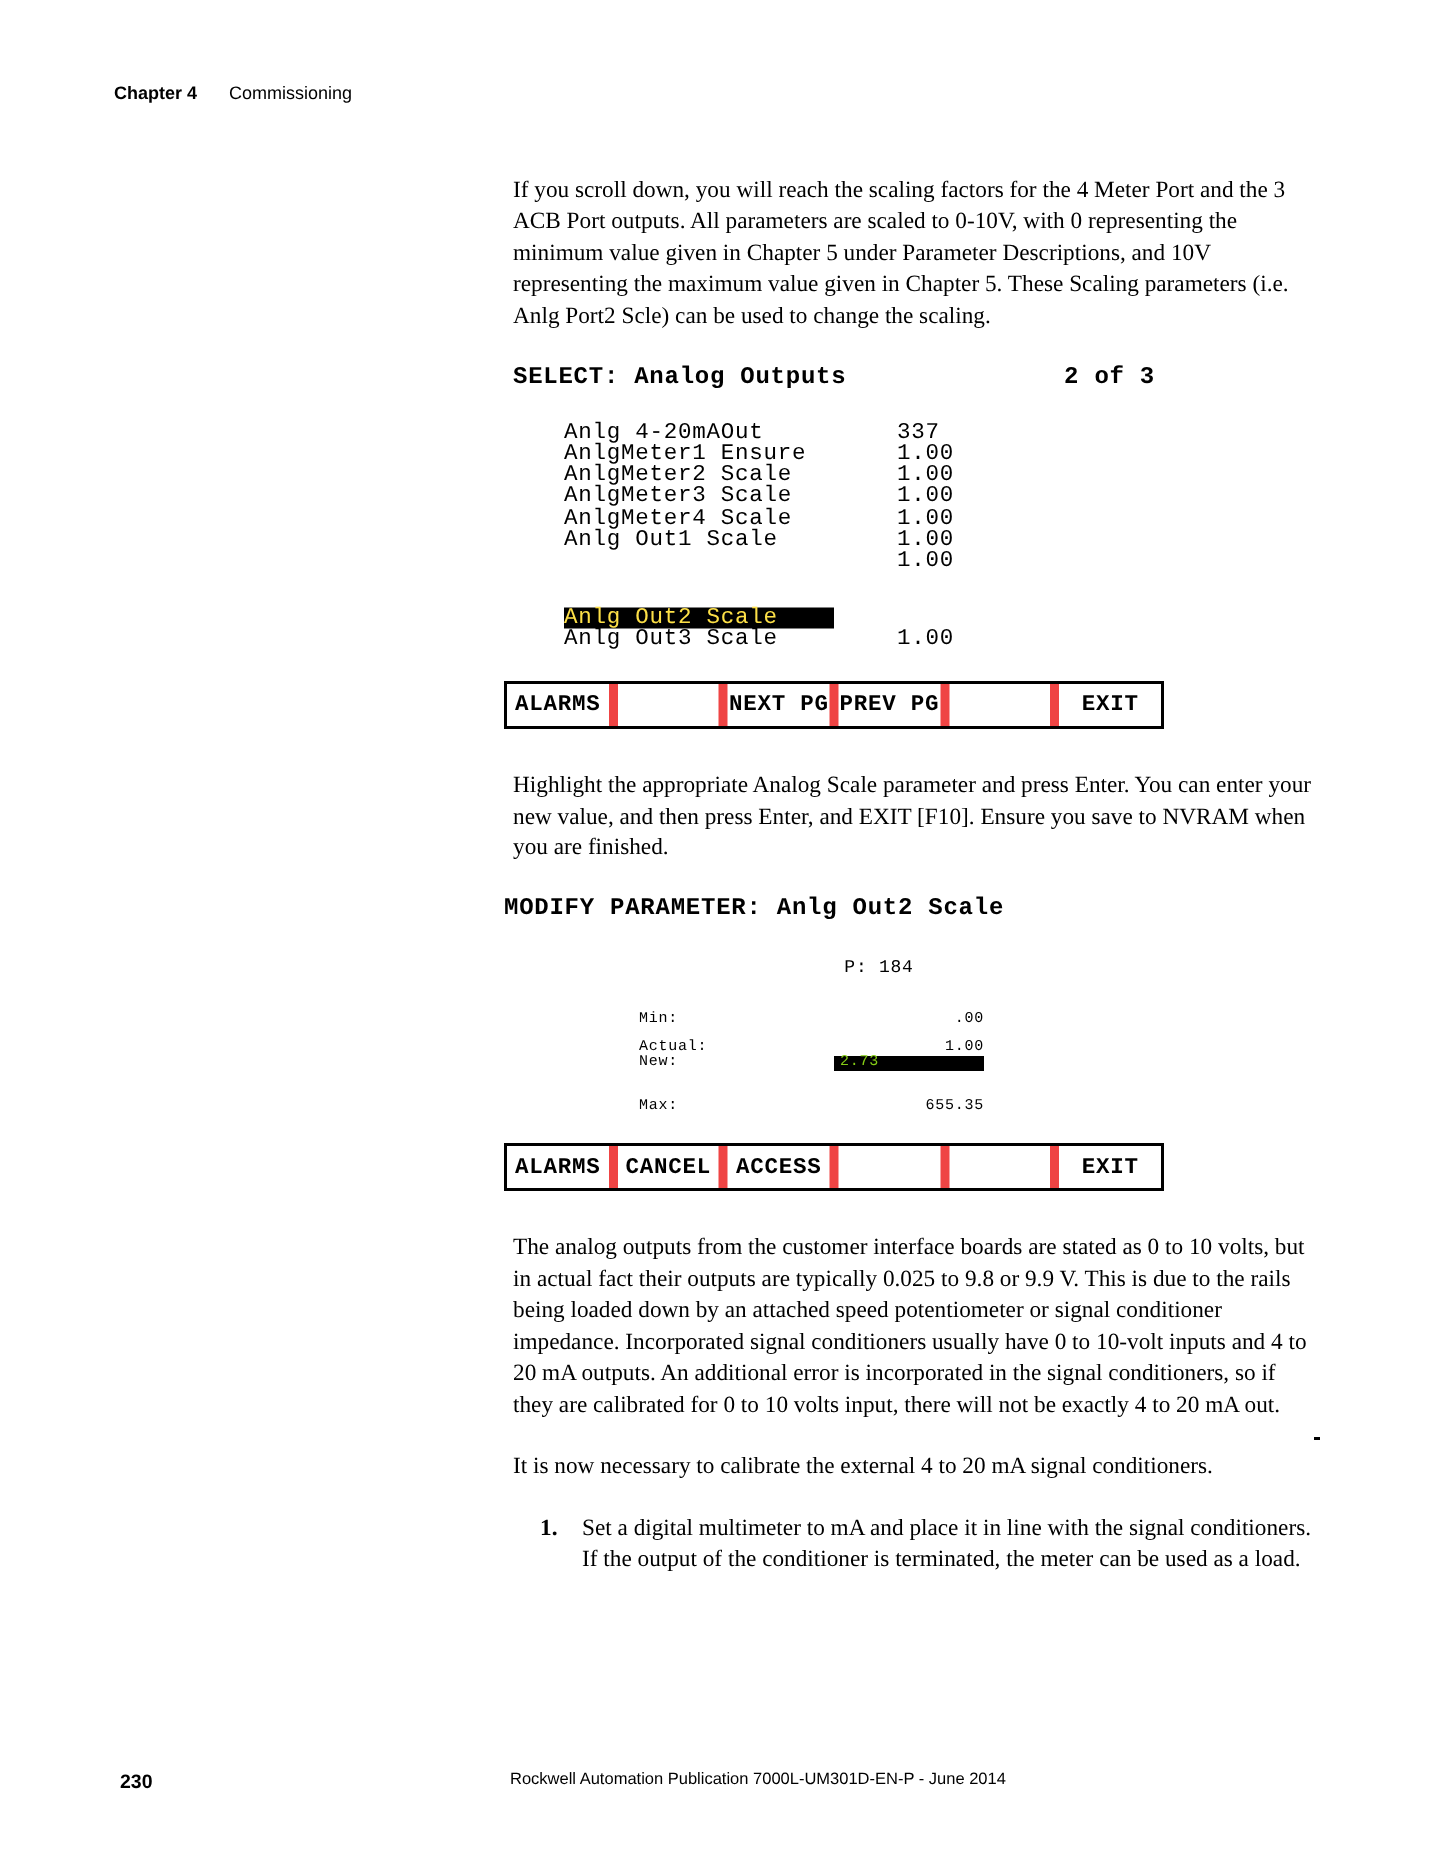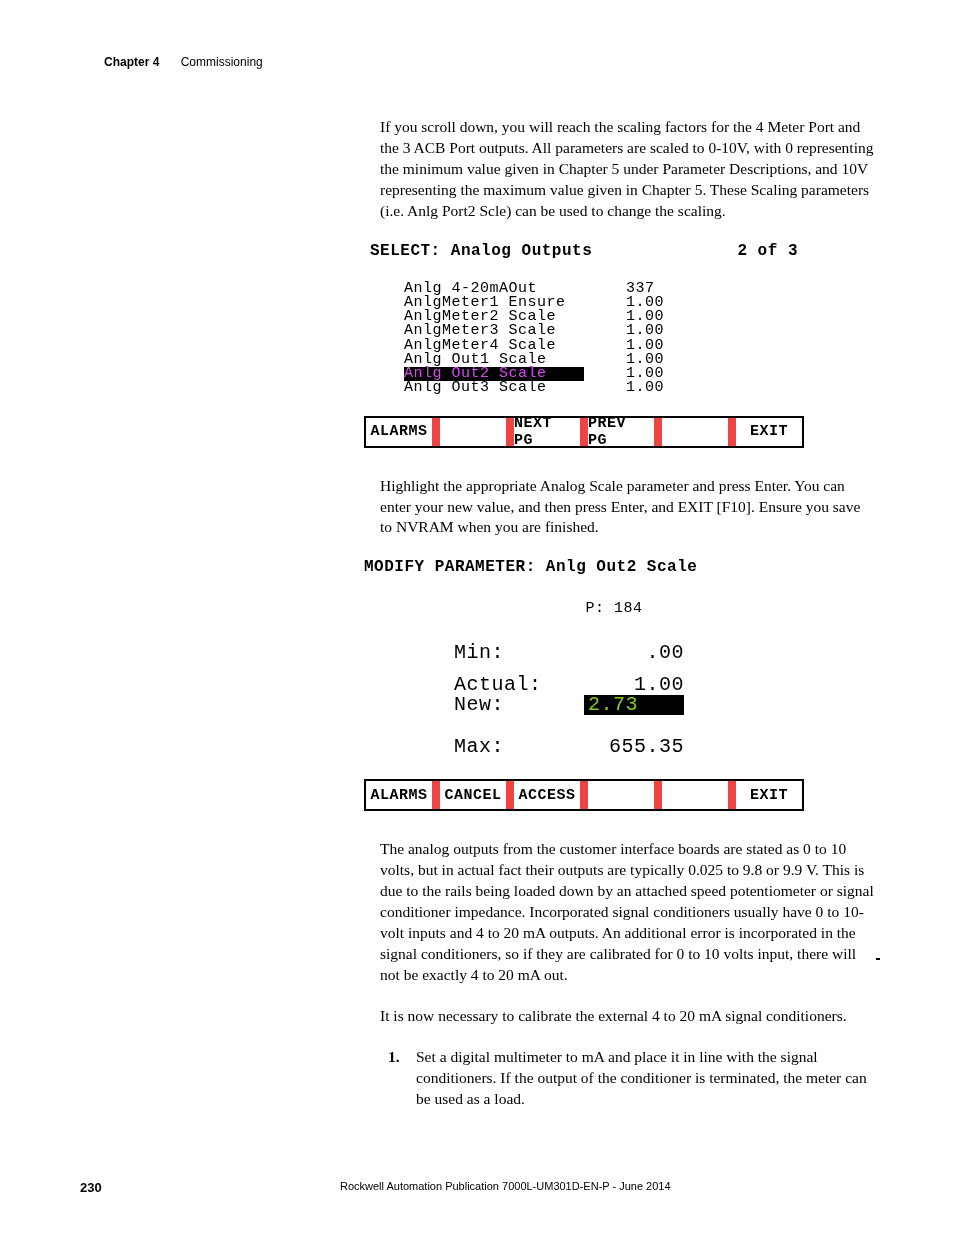--- a/index.html
+++ b/index.html
@@ -7,41 +7,41 @@
       margin: 0;
       padding: 0;
       width: 954px;
       height: 1235px;
       background: #fff;
       font-family: Georgia, 'Times New Roman', serif;
       color: #000;
       position: relative;
     }
     .page {
-      padding: 55px 80px 40px 104px;
+      padding: 55px 80px 40px 76px;
       box-sizing: border-box;
       height: 100%;
       position: relative;
     }
     .header {
       font-size: 12px;
       margin-bottom: 48px;
       font-family: Arial, Helvetica, sans-serif;
     }
     .header .chapter-label {
       font-weight: bold;
       margin-right: 18px;
     }
     .content-col {
       margin-left: 260px;
     }
     .body-text {
       font-size: 15.5px;
       line-height: 1.35;
-      margin: 0 0 20px 16px;
+      margin: 0 0 20px 6px;
     }
     .hmi-screen {
       margin: 12px 0 28px 0;
       width: 440px;
     }
     .hmi-title-row {
       display: flex;
       justify-content: space-between;
       font-family: 'Courier New', monospace;
       font-size: 16px;
@@ -58,33 +58,34 @@
       margin: 0 0 20px 40px;
     }
     .hmi-param-row {
       display: flex;
       white-space: pre;
     }
     .hmi-param-label { width: 180px; }
     .hmi-param-value { width: 80px; text-align: right; }
     .hmi-highlight {
       background: #000;
-      color: #d946ef;
+      color: #fde047;
+      margin-top: 38px;
     }
     .hmi-fkeys {
       display: flex;
       border: 2px solid #000;
       height: 28px;
       font-family: 'Courier New', monospace;
       font-size: 15px;
       font-weight: bold;
       letter-spacing: 0.5px;
     }
     .hmi-fkey {
-      border-right: 8px solid #ef4444;
+      border-right: 6px solid #ef4444;
       display: flex;
       align-items: center;
       justify-content: center;
       flex: 1;
     }
     .hmi-fkey:last-child { border-right: none; }
     .tip-block {
       display: flex;
       margin: 0 0 24px 40px;
       font-family: Arial, Helvetica, sans-serif;
@@ -101,30 +102,30 @@
     }
     .hmi2-title {
       font-family: 'Courier New', monospace;
       font-size: 16px;
       font-weight: bold;
       letter-spacing: 0.5px;
       margin-bottom: 24px;
     }
     .hmi2-p-row {
       font-family: 'Courier New', monospace;
-      font-size: 15px;
+      font-size: 12px;
       letter-spacing: 0.5px;
       margin: 0 0 20px 0;
       text-align: center;
       width: 340px;
       padding-left: 80px;
     }
     .hmi2-data {
       font-family: 'Courier New', monospace;
-      font-size: 20px;
+      font-size: 10px;
       letter-spacing: 0.5px;
       margin: 0 0 16px 90px;
       line-height: 1.6;
     }
     .hmi2-data-row {
       display: flex;
     }
     .hmi2-data-label { width: 130px; }
     .hmi2-data-value { width: 100px; text-align: right; }
     .hmi2-newbox {

